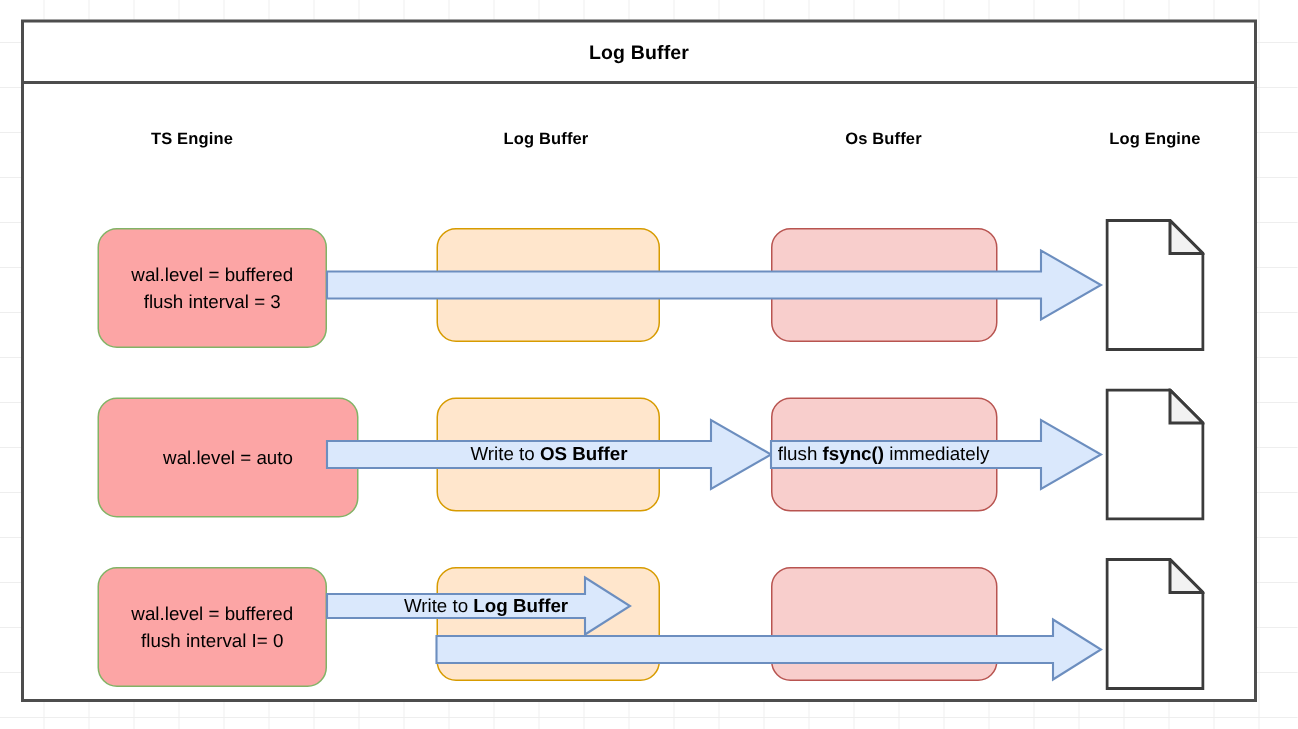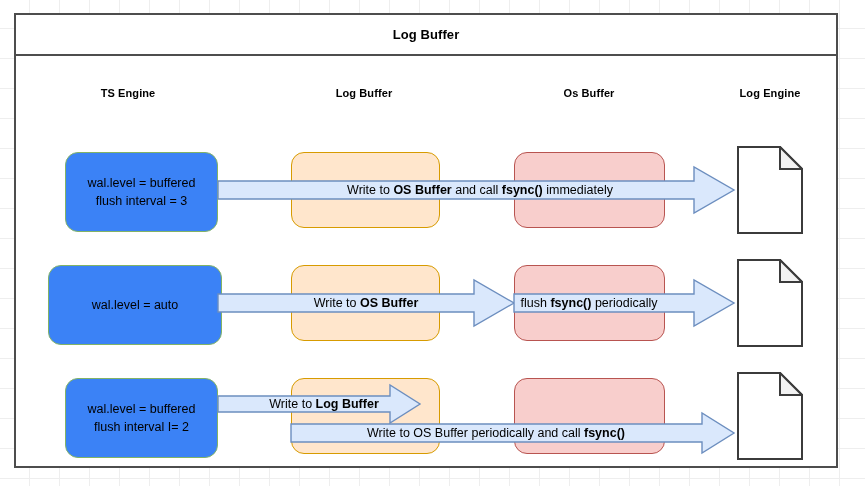--- a/index.html
+++ b/index.html
@@ -74,21 +74,21 @@
     border-style: solid;
     display: flex;
     align-items: center;
     justify-content: center;
     text-align: center;
     font-size: 12.5px;
     color: #000000;
     line-height: 1.45;
     padding: 0 6px;
   }
-  .node.green  { background: #3b82f6; border-color: #82b366; }
+  .node.green  { background: #fca5a5; border-color: #82b366; }
   .node.orange { background: #ffe6cc; border-color: #d79b00; }
   .node.red    { background: #f8cecc; border-color: #b85450; }
 
   
   .arrow-wrap {
     position: absolute;
   }
   .arrow-wrap svg {
     display: block;
     overflow: visible;
@@ -134,32 +134,29 @@
 
   <div class="node orange" style="left:291px; top:152px; width:149px; height:76px;"></div>
 
   <div class="node red" style="left:514px; top:152px; width:151px; height:76px;"></div>
 
   <div class="arrow-wrap" style="left:218px; top:167px; width:516px; height:46px;">
     <svg width="516" height="46" viewBox="0 0 516 46">
       <path d="M0,14 L476,14 L476,0 L516,23 L476,46 L476,32 L0,32 Z" fill="#dae8fc" stroke="#6c8ebf" stroke-width="1.4" stroke-linejoin="miter"></path>
     </svg>
   </div>
-  <div class="arrow-label" style="left:480px; top:190px;">
-    <span>Write to </span><b>OS Buffer</b><span> and call </span><b>fsync()</b><span> immediately</span>
-  </div>
 
   <div class="file-icon" style="left:737px; top:146px;">
     <svg width="66" height="88" viewBox="0 0 66 88">
       <path d="M1,1 L43,1 L65,23 L65,87 L1,87 Z" fill="#ffffff" stroke="#3b3b3b" stroke-width="2" stroke-linejoin="miter"></path>
       <path d="M43,1 L65,23 L43,23 Z" fill="#f2f2f2" stroke="#3b3b3b" stroke-width="2" stroke-linejoin="miter"></path>
     </svg>
   </div>
 
-  <div class="node green" style="left:48px; top:265px; width:174px; height:80px;">
+  <div class="node green" style="left:65px; top:265px; width:174px; height:80px;">
     <span>wal.level = auto</span>
   </div>
 
   <div class="node orange" style="left:291px; top:265px; width:149px; height:76px;"></div>
 
   <div class="node red" style="left:514px; top:265px; width:151px; height:76px;"></div>
 
   <div class="arrow-wrap" style="left:218px; top:280px; width:296px; height:46px;">
     <svg width="296" height="46" viewBox="0 0 296 46">
       <path d="M0,14 L256,14 L256,0 L296,23 L256,46 L256,32 L0,32 Z" fill="#dae8fc" stroke="#6c8ebf" stroke-width="1.4" stroke-linejoin="miter"></path>
@@ -168,57 +165,54 @@
   <div class="arrow-label" style="left:366px; top:303px;text-align:right;">
     <span>Write to </span><b>OS Buffer</b>
   </div>
 
   <div class="arrow-wrap" style="left:514px; top:280px; width:220px; height:46px;">
     <svg width="220" height="46" viewBox="0 0 220 46">
       <path d="M0,14 L180,14 L180,0 L220,23 L180,46 L180,32 L0,32 Z" fill="#dae8fc" stroke="#6c8ebf" stroke-width="1.4" stroke-linejoin="miter"></path>
     </svg>
   </div>
   <div class="arrow-label" style="left:589px; top:303px;">
-    <span>flush </span><b>fsync()</b><span> periodically</span>
+    <span>flush </span><b>fsync()</b><span> immediately</span>
   </div>
 
   <div class="file-icon" style="left:737px; top:259px;">
     <svg width="66" height="88" viewBox="0 0 66 88">
       <path d="M1,1 L43,1 L65,23 L65,87 L1,87 Z" fill="#ffffff" stroke="#3b3b3b" stroke-width="2" stroke-linejoin="miter"></path>
       <path d="M43,1 L65,23 L43,23 Z" fill="#f2f2f2" stroke="#3b3b3b" stroke-width="2" stroke-linejoin="miter"></path>
     </svg>
   </div>
 
   <div class="node green" style="left:65px; top:378px; width:153px; height:80px;">
     <span>
       <span>wal.level = buffered</span><br>
-      <span>flush interval I= 2</span>
+      <span>flush interval I= 0</span>
     </span>
   </div>
 
   <div class="node orange" style="left:291px; top:378px; width:149px; height:76px;"></div>
 
   <div class="node red" style="left:514px; top:378px; width:151px; height:76px;"></div>
 
   <div class="arrow-wrap" style="left:218px; top:385px; width:202px; height:38px;">
     <svg width="202" height="38" viewBox="0 0 202 38">
       <path d="M0,11 L172,11 L172,0 L202,19 L172,38 L172,27 L0,27 Z" fill="#dae8fc" stroke="#6c8ebf" stroke-width="1.4" stroke-linejoin="miter"></path>
     </svg>
   </div>
   <div class="arrow-label" style="left:324px; top:404px;">
     <span>Write to </span><b>Log Buffer</b>
   </div>
 
   <div class="arrow-wrap" style="left:291px; top:413px; width:443px; height:40px;">
     <svg width="443" height="40" viewBox="0 0 443 40">
       <path d="M0,11 L411,11 L411,0 L443,20 L411,40 L411,29 L0,29 Z" fill="#dae8fc" stroke="#6c8ebf" stroke-width="1.4" stroke-linejoin="miter"></path>
     </svg>
-  </div>
-  <div class="arrow-label" style="left:496px; top:433px;">
-    <span>Write to OS Buffer periodically and call </span><b>fsync()</b>
   </div>
 
   <div class="file-icon" style="left:737px; top:372px;">
     <svg width="66" height="88" viewBox="0 0 66 88">
       <path d="M1,1 L43,1 L65,23 L65,87 L1,87 Z" fill="#ffffff" stroke="#3b3b3b" stroke-width="2" stroke-linejoin="miter"></path>
       <path d="M43,1 L65,23 L43,23 Z" fill="#f2f2f2" stroke="#3b3b3b" stroke-width="2" stroke-linejoin="miter"></path>
     </svg>
   </div>
 
 </div>

